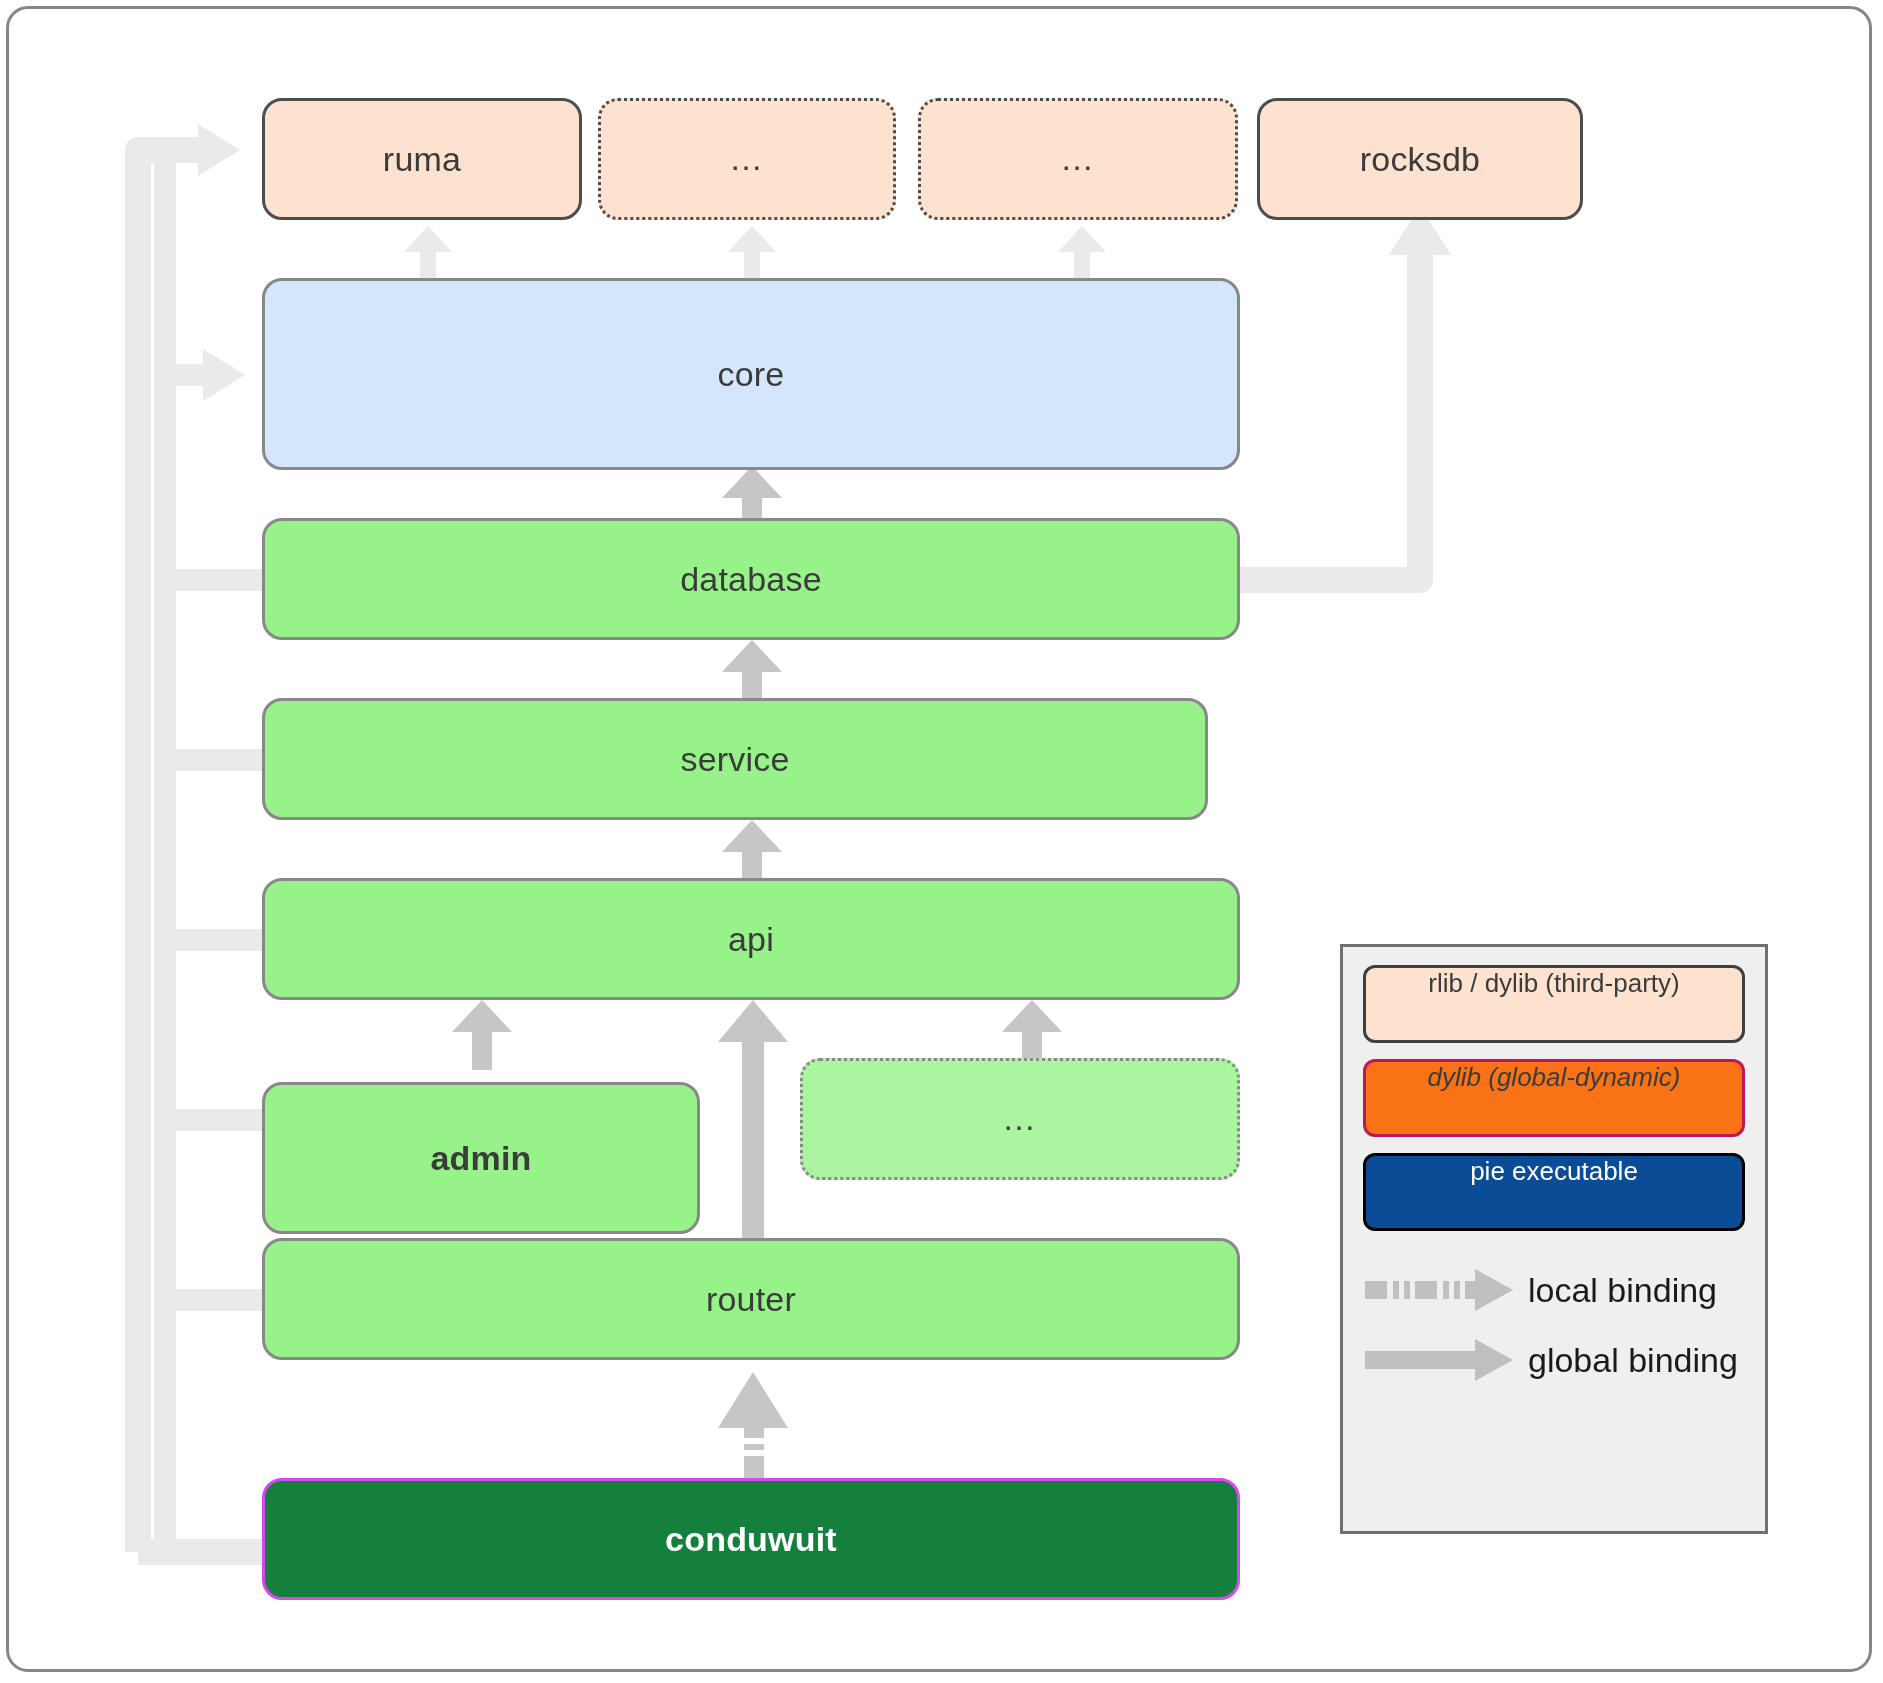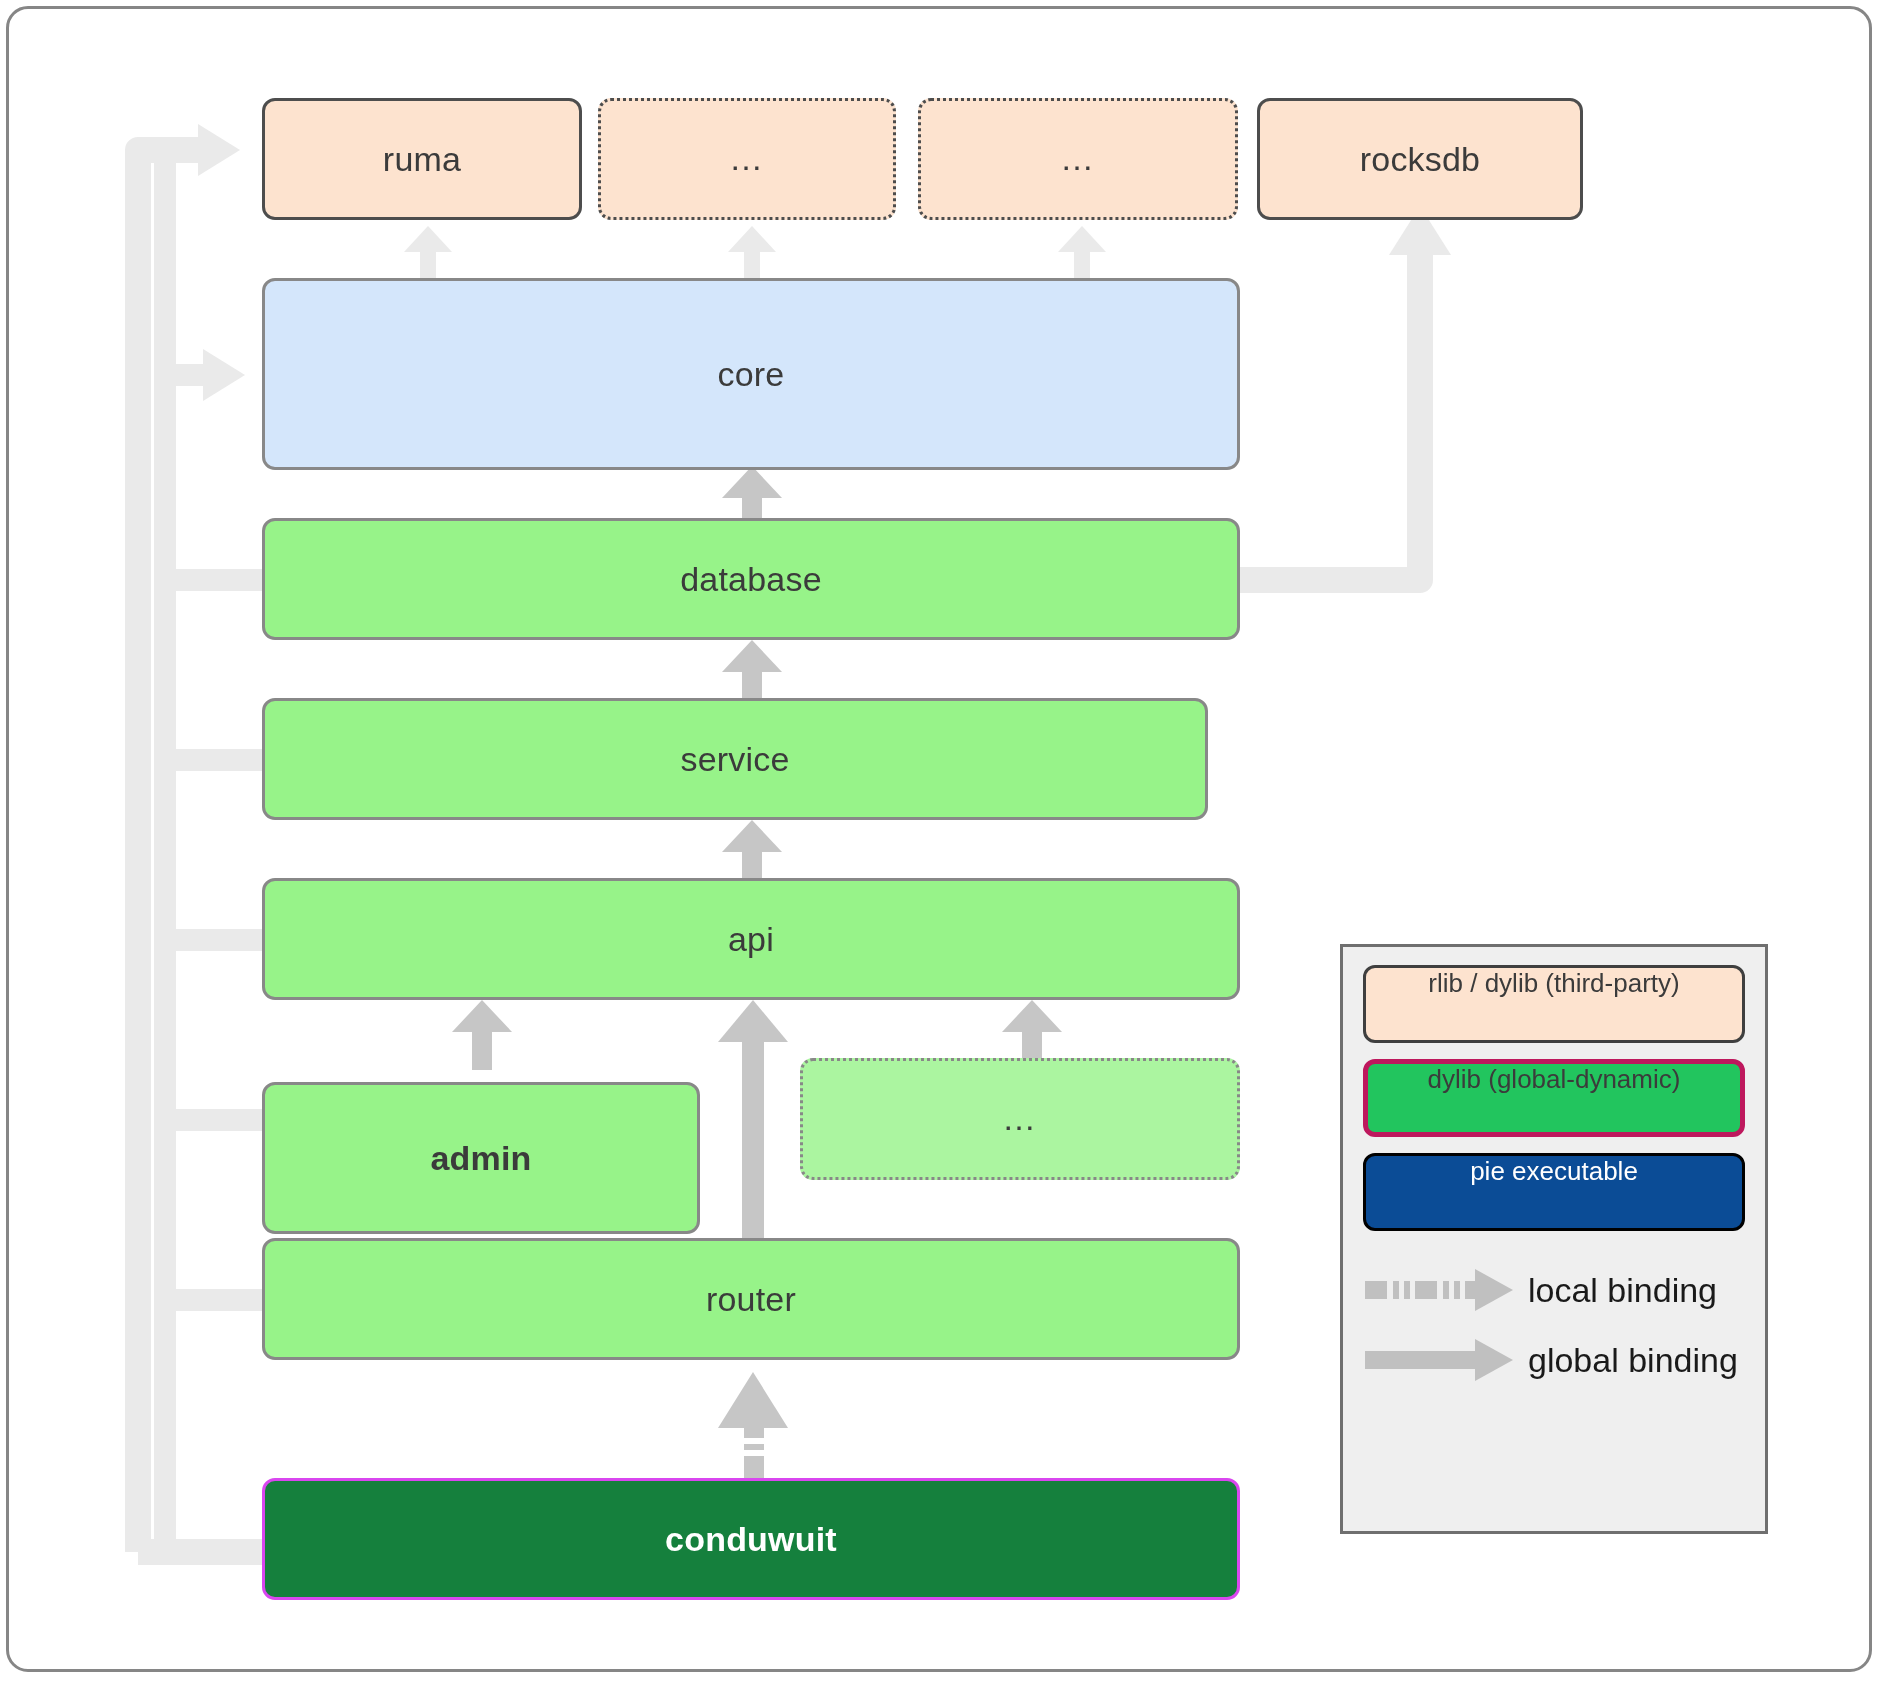--- a/index.html
+++ b/index.html
@@ -28,21 +28,21 @@
     border: 3px solid #868686;
     border-radius: 22px;
     background: #ffffff;
     box-sizing: border-box;
   }
 
   
   .node {
     position: absolute;
     box-sizing: border-box;
-    border-radius: 13px;
+    border-radius: 20px;
     display: flex;
     align-items: center;
     justify-content: center;
     font-size: 34px;
     color: #3b3b3b;
     letter-spacing: 0.2px;
   }
   .node.third {
     background: #fde3cf;
     border: 3px solid #4d4d4d;
@@ -104,21 +104,21 @@
     border-radius: 12px;
     display: flex;
     align-items: flex-start;
     justify-content: center;
     font-size: 26px;
     color: #3b3b3b;
     box-sizing: border-box;
   }
   .legend-chip.third { background:#fde3cf; border:3px solid #3f3f3f; }
   .legend-chip.initexec { background:#d4e6fb; border:3px solid #8c8c8c; }
-  .legend-chip.globaldyn { background:#22c55e; border:5px solid #be185d; }
+  .legend-chip.globaldyn { background:#f97316; border:3px solid #be185d;font-style:italic; }
   .legend-chip.pie { background:#0b4c96; border:3px solid #000000; color:#ffffff; }
 
   .legend-row {
     display: flex;
     align-items: center;
     height: 70px;
   }
   .legend-row .glyph {
     width: 165px;
     flex: 0 0 165px;

